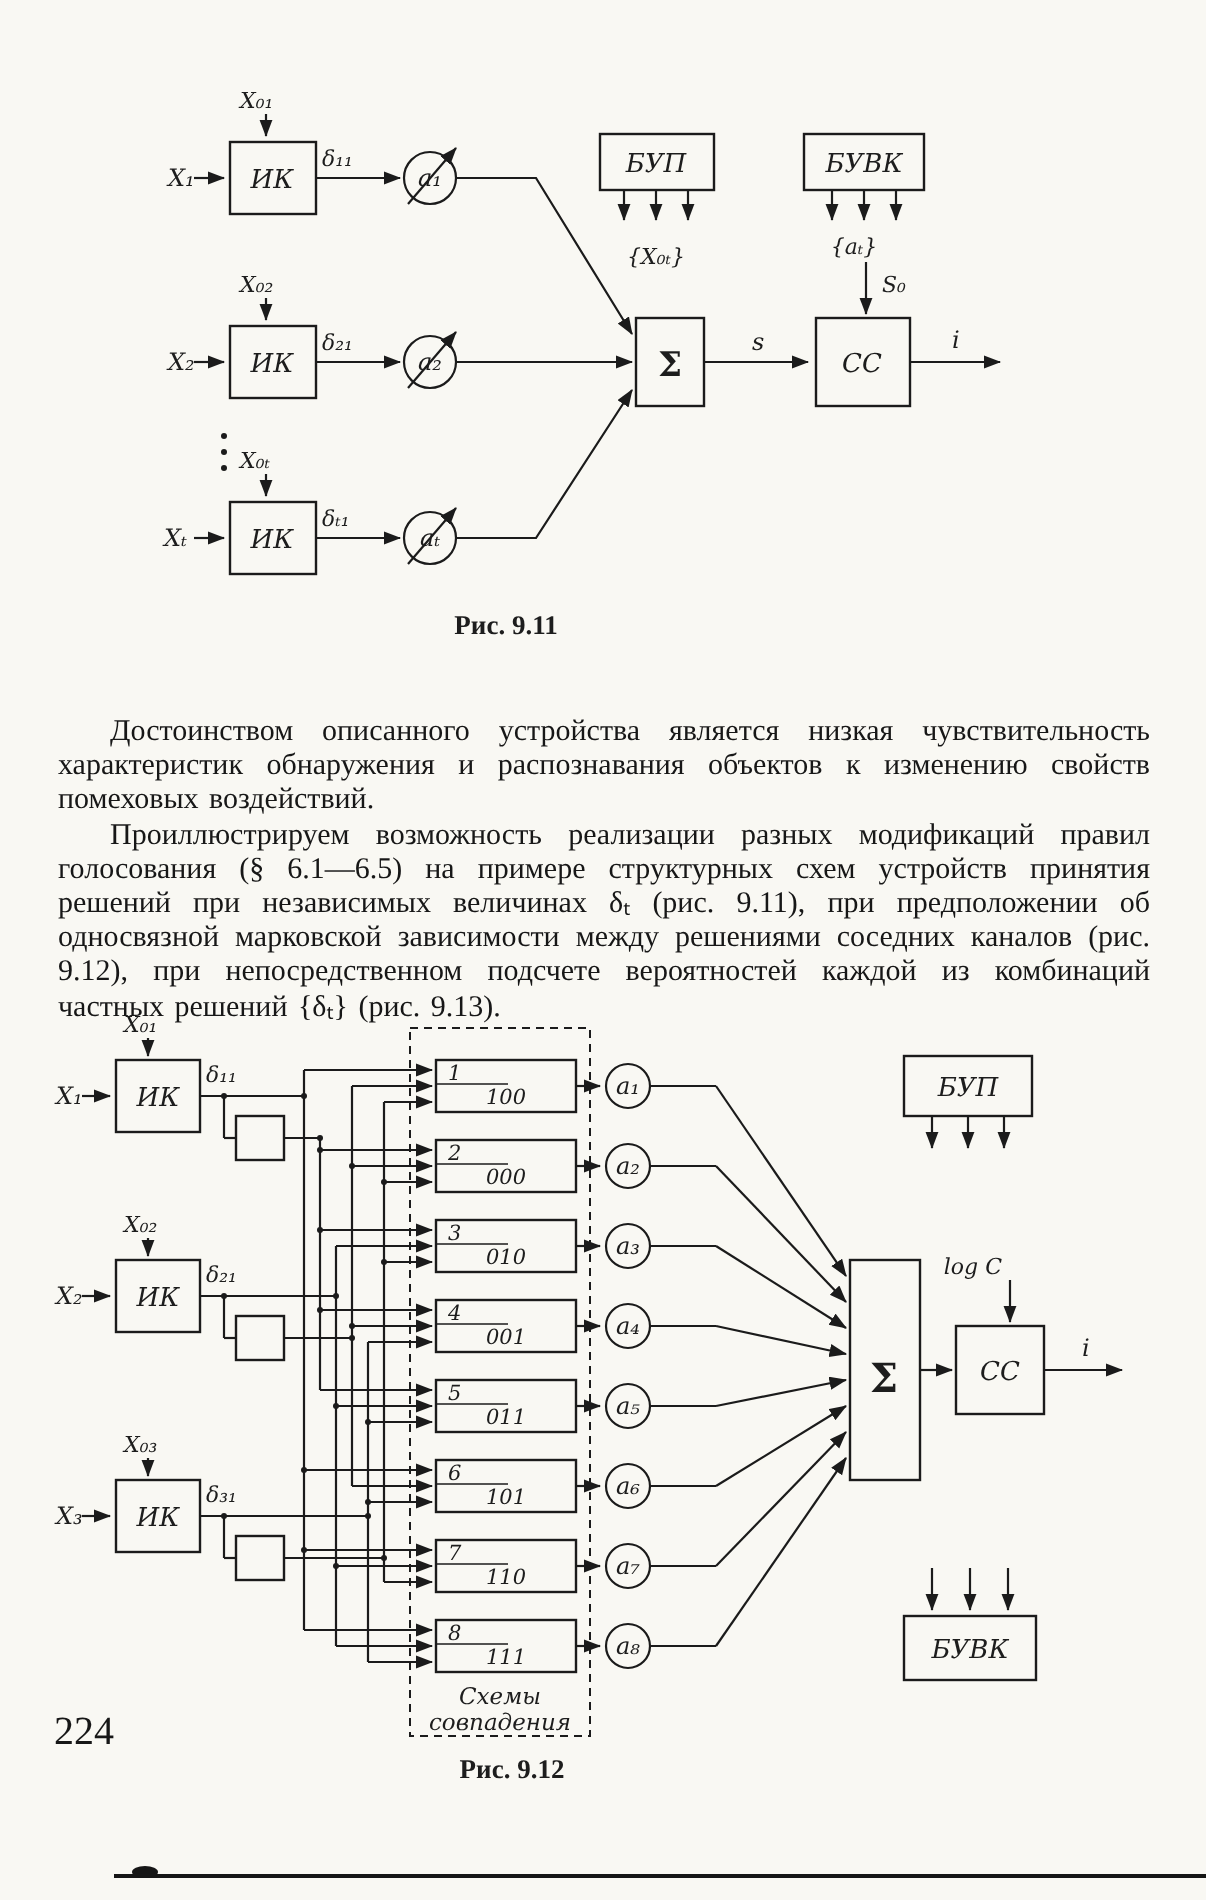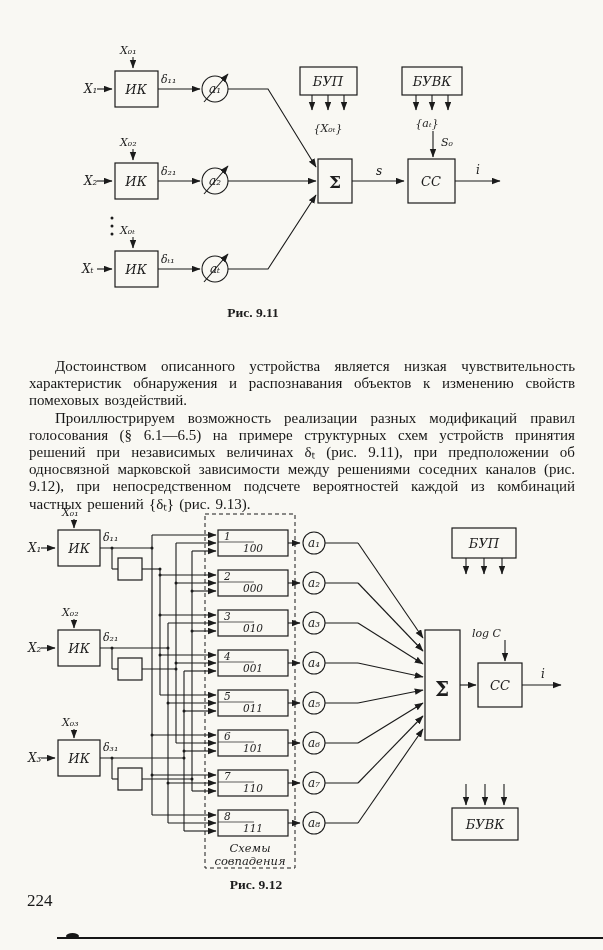--- a/index.html
+++ b/index.html
@@ -16,21 +16,21 @@
   svg text.boxlbl{font-size:13px;}
   svg text.vsm{font-size:11px;}
   svg text.cnum,svg text.ccode{font-size:10.5px;}
   svg text.coin{font-size:11.5px;}
   svg text.sum{font-style:normal;font-weight:bold;font-size:17px;}
   svg text.sum2{font-style:normal;font-weight:bold;font-size:20px;}
   svg text.cap{font-style:normal;font-weight:bold;font-size:13.5px;font-family:"Liberation Serif",serif;}
   .bodytext{position:absolute;top:330px;left:29px;width:546px;font-size:15px;
             line-height:17.2px;text-align:justify;margin-top:28px;}
   .bodytext p{margin:0;text-indent:26px;word-spacing:1.5px;}
-  .pagenum{position:absolute;left:27px;top:891px;font-size:17px;}
+  .pagenum{position:absolute;left:27px;top:855px;font-size:20px;}
   .scanline{position:absolute;top:937px;left:57px;width:546px;height:2px;background:#161616;}
   .scanblob{position:absolute;top:933px;left:66px;width:13px;height:6px;border-radius:50%;background:#161616;}
 </style>
 </head>
 <body>
 
 <div class="page">
 
   <svg class="fig" style="top:36px;height:292px" viewBox="0 0 603 292">
     <defs>

